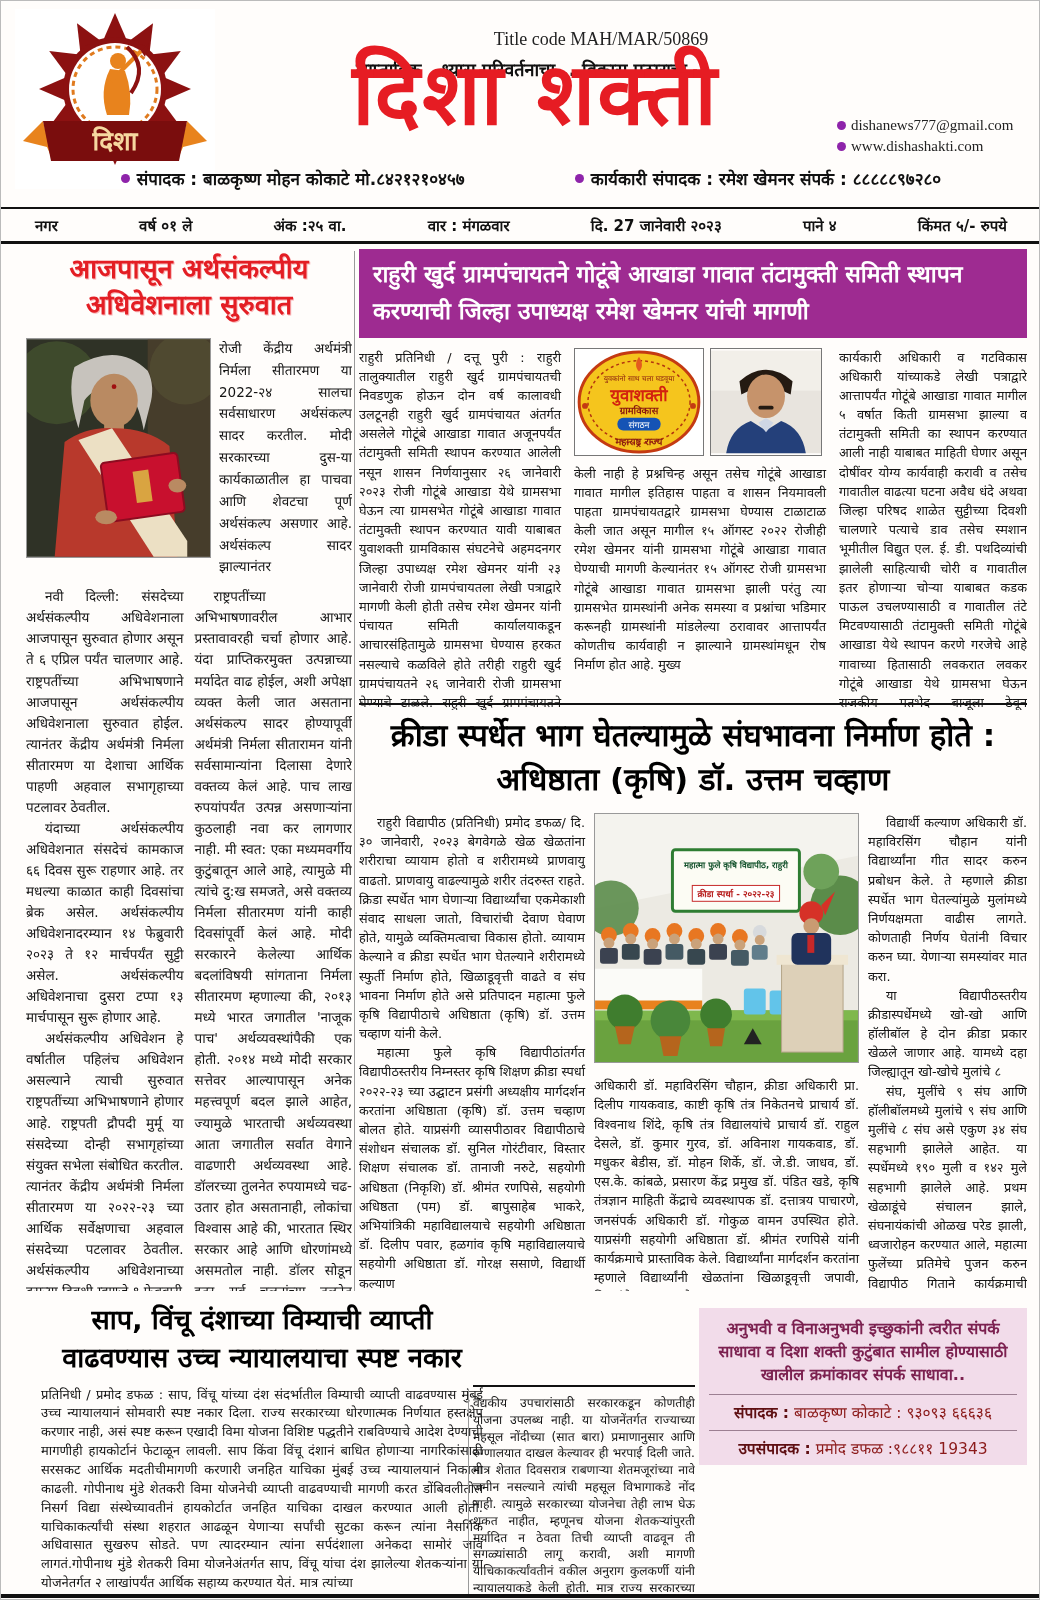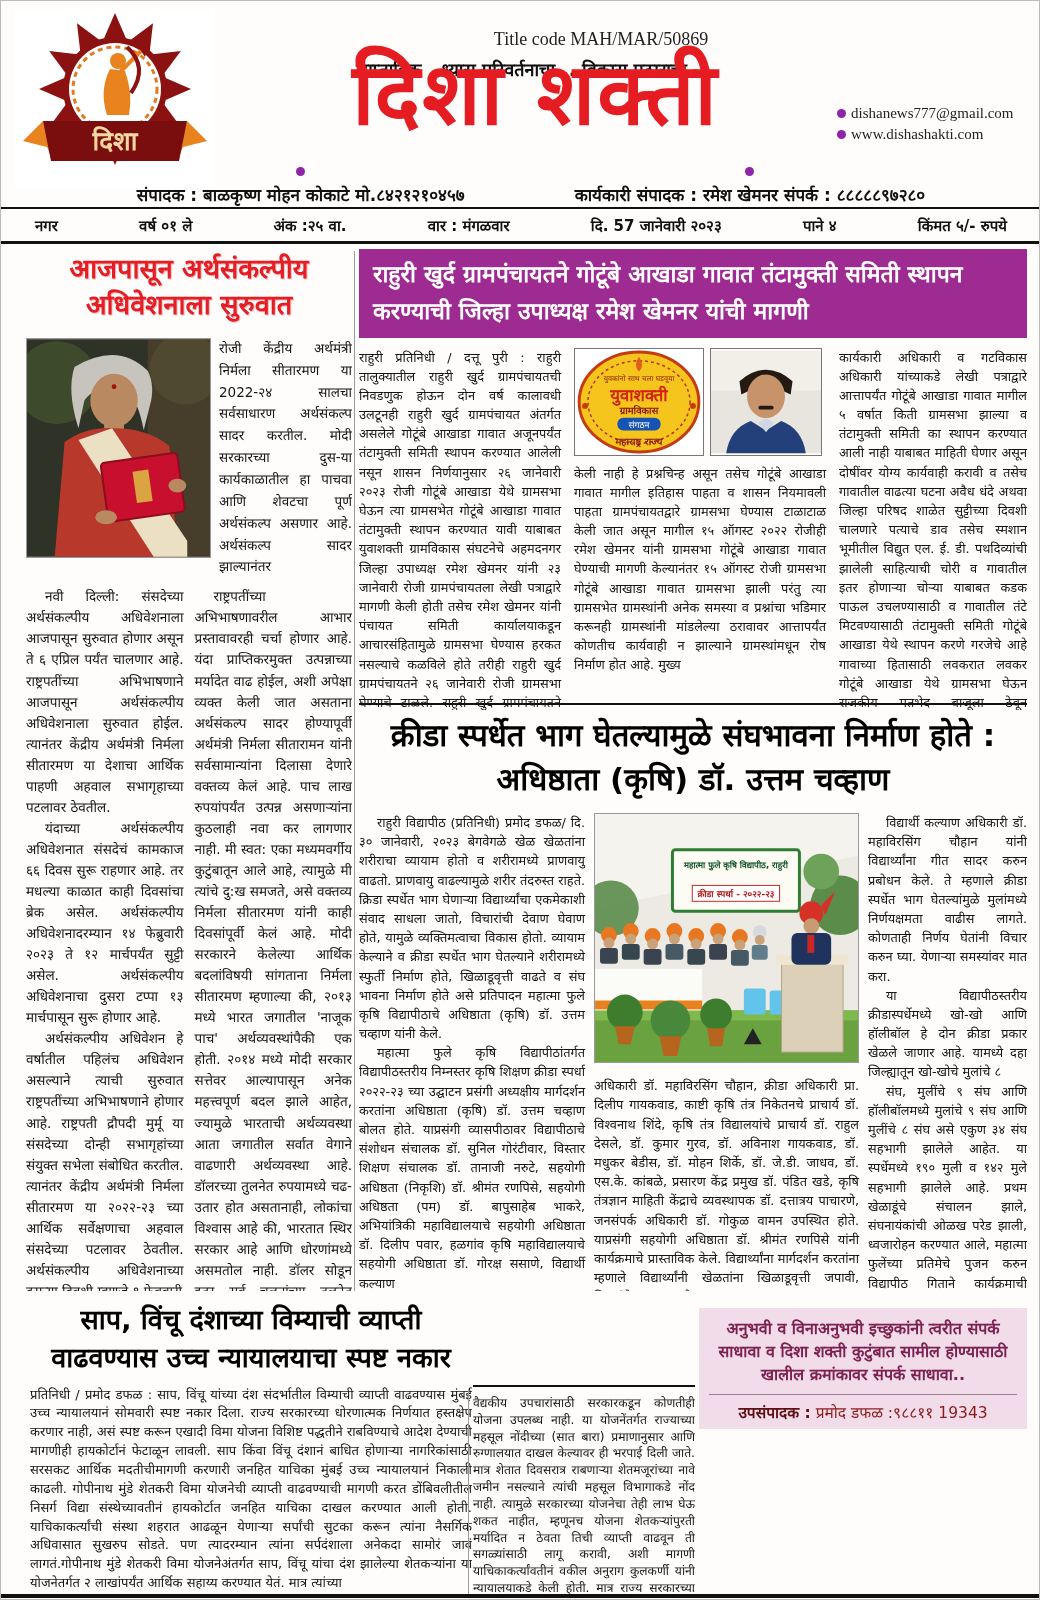--- a/index.html
+++ b/index.html
@@ -7,29 +7,29 @@
   .page { position:relative; width:1040px; height:1600px; margin:0 auto; background:#fffdfb; overflow:hidden; border:1px solid #bbb; }
 
   
   .logo-box { position:absolute; left:14px; top:8px; width:200px; height:180px; }
   .title-code { position:absolute; left:430px; top:28px; width:340px; text-align:center;
     font-family:"Liberation Serif","DejaVu Serif",serif; font-size:18px; color:#222; }
   .tagline-row { position:absolute; left:355px; top:56px; width:420px; font-size:18px; font-weight:bold; color:#111; }
   .tagline-row .weekly { margin-right:14px; }
   .paper-title { position:absolute; left:222px; top:46px; width:625px; text-align:center;
     font-size:86px; line-height:1.1; font-weight:bold; color:#e61c23; letter-spacing:2px; }
-  .mast-contacts { position:absolute; left:836px; top:104px; width:200px;
+  .mast-contacts { position:absolute; left:836px; top:116px; width:200px;
     font-family:"Liberation Serif","DejaVu Serif",serif; font-size:15px; color:#222; }
   .mast-contacts .line { display:flex; align-items:center; gap:5px; margin-bottom:4px; }
   .dot { display:inline-block; width:9px; height:9px; border-radius:50%; flex:none; }
   .dot.maroon { background:#8e24aa; }
   .dot.purple { background:#8e24aa; }
   .editors-row { position:absolute; left:60px; top:166px; width:940px; display:flex; justify-content:center; gap:110px;
     font-size:17px; font-weight:bold; color:#111; }
-  .editors-row .line { display:flex; align-items:center; gap:7px;flex-direction:column; }
+  .editors-row .line { display:flex; align-items:center; gap:7px; }
 
   
   .infobar { position:absolute; left:0; top:206px; width:1040px; height:37px;
     border-top:2px solid #111; border-bottom:3px solid #111;
     display:flex; align-items:center; justify-content:space-between; padding:0 34px;
     font-size:15px; font-weight:bold; color:#111; }
 
   
   .btxt { text-align:justify; color:#141414; }
   .btxt p { text-indent:1.4em; margin:0; }
@@ -66,21 +66,21 @@
   .sports { position:absolute; left:358px; top:712px; width:668px; }
   .sports-headline { font-size:31px; font-weight:bold; color:#000; text-align:center; line-height:1.42; }
   .sports-body { display:flex; gap:9px; margin-top:12px; height:478px; overflow:hidden; }
   .scol { font-size:12.8px; line-height:1.5; }
   .scol1 { width:226px; flex:none; }
   .smid { width:265px; flex:none; }
   .sright { flex:1; }
   .event-photo { width:265px; height:250px; border:1px solid #999; margin-bottom:8px; }
 
   
-  .court { position:absolute; left:29px; top:1300px; width:442px; height:293px; overflow:hidden; }
+  .court { position:absolute; left:40px; top:1300px; width:442px; height:293px; overflow:hidden; }
   .court-headline { font-size:27px; font-weight:bold; text-align:center; line-height:1.4; color:#000; }
   .court-body { margin-top:9px; font-size:13px; line-height:1.45; }
 
   .midcol { position:absolute; left:472px; top:1384px; width:222px; height:209px; overflow:hidden;
     border-top:2px solid #111; padding-top:8px; font-size:12.2px; line-height:1.38; }
 
   
   .recruit { position:absolute; left:698px; top:1300px; width:328px; }
   .r-purple { background:#9e2b91; color:#fff; font-size:19px; font-weight:bold; text-align:center;
     line-height:1.5; padding:11px 10px; }
@@ -156,21 +156,21 @@
       <span class="dot purple"></span>
       <span>कार्यकारी संपादक : रमेश खेमनर संपर्क : ८८८८८९७२८०</span>
     </div>
   </div>
 
   <div class="infobar">
     <span>नगर</span>
     <span>वर्ष ०१ ले</span>
     <span>अंक :२५ वा.</span>
     <span>वार : मंगळवार</span>
-    <span>दि. 57 जानेवारी २०२३</span>
+    <span>दि. 27 जानेवारी २०२३</span>
     <span>पाने ४</span>
     <span>किंमत ५/- रुपये</span>
   </div>
 
   <section class="budget">
     <h2 class="budget-headline">आजपासून अर्थसंकल्पीय अधिवेशनाला सुरुवात</h2>
     <div class="budget-toprow">
       <svg class="budget-photo" viewBox="0 0 185 220">
         <rect width="185" height="220" fill="#2f3226"></rect>
         <circle cx="30" cy="44" r="42" fill="#4a5a30" opacity="0.6"></circle>
@@ -326,20 +326,24 @@
   </section>
 
   <div class="vrule" style="left:467px; top:1388px; height:205px;"></div>
 
   <div class="midcol btxt">वैद्यकीय उपचारांसाठी सरकारकडून कोणतीही योजना  उपलब्ध नाही. या योजनेंतर्गत राज्याच्या महसूल नोंदीच्या (सात बारा) प्रमाणानुसार आणि रुग्णालयात दाखल केल्यावर ही भरपाई दिली जाते. मात्र शेतात दिवसरात्र राबणाऱ्या शेतमजूरांच्या नावे जमीन नसल्याने त्यांची महसूल विभागाकडे नोंद नाही. त्यामुळे सरकारच्या योजनेचा तेही लाभ घेऊ शकत नाहीत, म्हणूनच योजना शेतकऱ्यांपुरती मर्यादित न ठेवता तिची व्याप्ती वाढवून ती सगळ्यांसाठी लागू करावी, अशी मागणी याचिकाकर्त्यांवतीनं वकील अनुराग कुलकर्णी यांनी न्यायालयाकडे केली होती. मात्र राज्य सरकारच्या धोरणात्मक निर्णयात हस्तक्षेप करण्यास नकार देत हायकोर्टानं ही याचिका फेटाळून लावली.</div>
 
   <section class="recruit">
     <div class="r-pink">
       <div class="r-intro">अनुभवी व विनाअनुभवी इच्छुकांनी त्वरीत संपर्क साधावा व दिशा शक्ती कुटुंबात सामील होण्यासाठी खालील क्रमांकावर संपर्क साधावा..</div>
       <div class="contact-row">
+        <span class="role">संपादक :</span>
+        <span>बाळकृष्ण कोकाटे : ९३०९३ ६६६३६</span>
+      </div>
+      <div class="contact-row">
         <span class="role">उपसंपादक :</span>
         <span>प्रमोद डफळ :९८८११ 19343</span>
       </div>
 
     </div>
   </section>
 
   <div class="page-bottom-rule"></div>
 </div>
 

